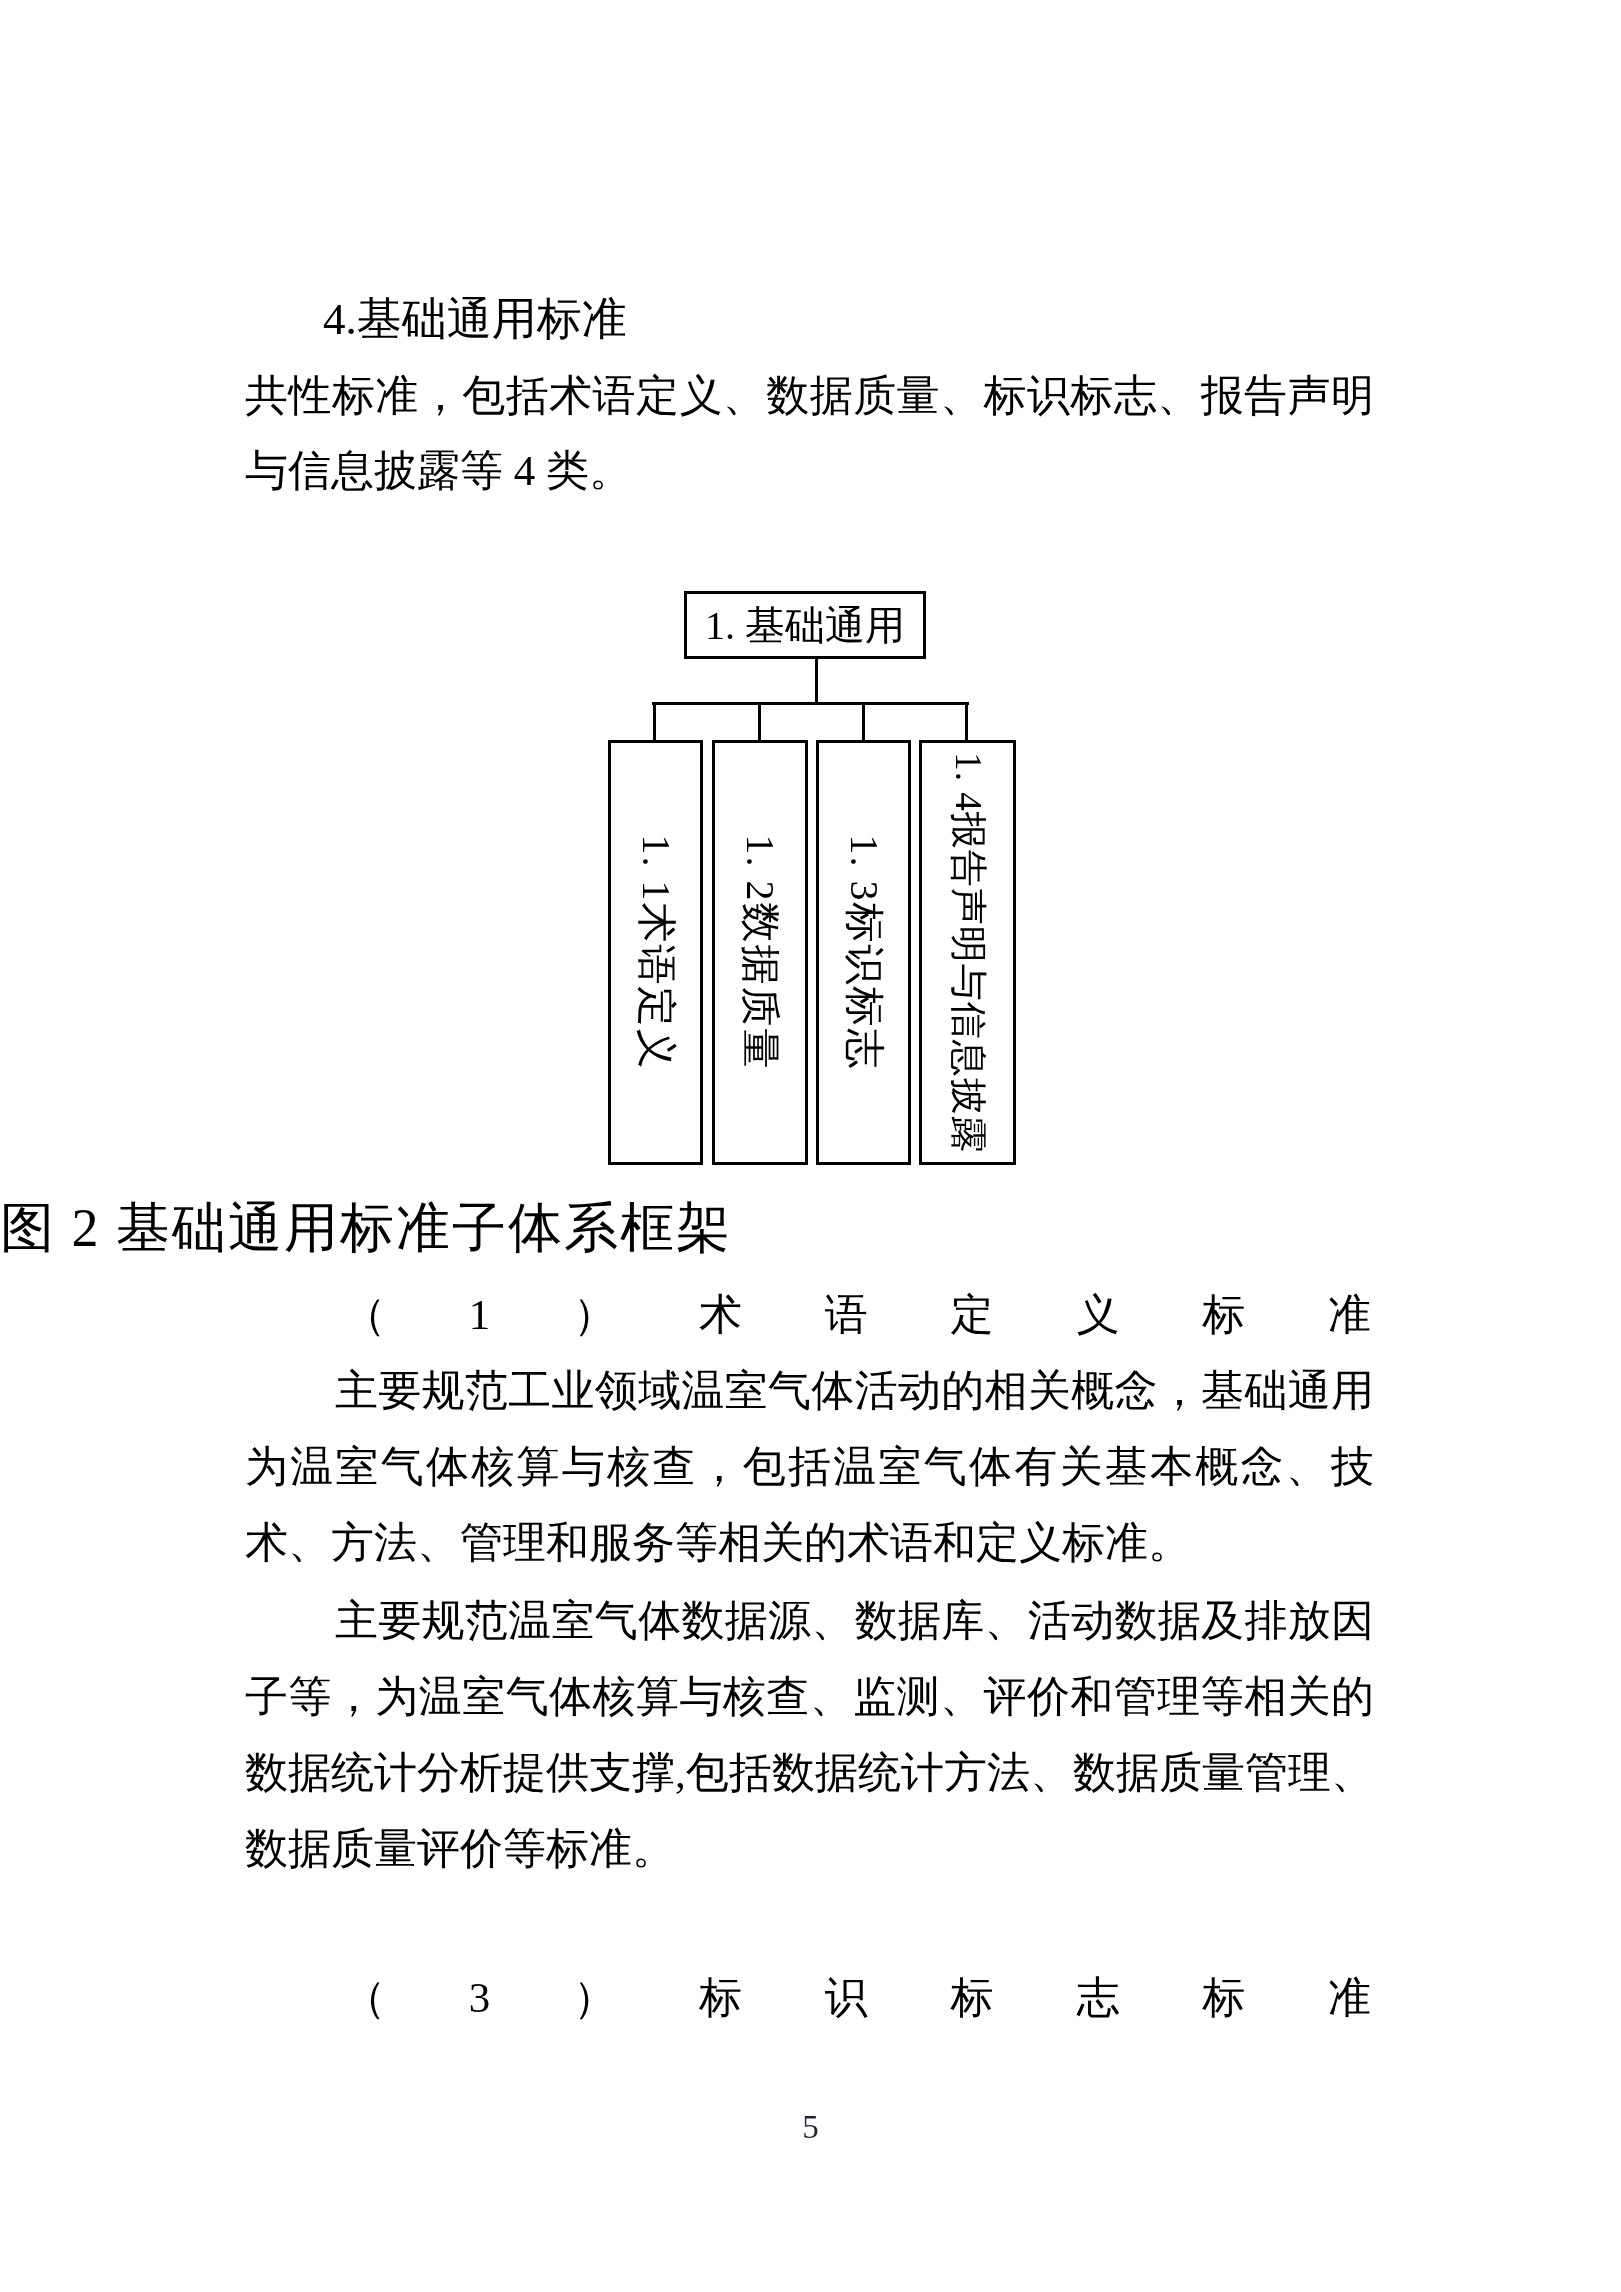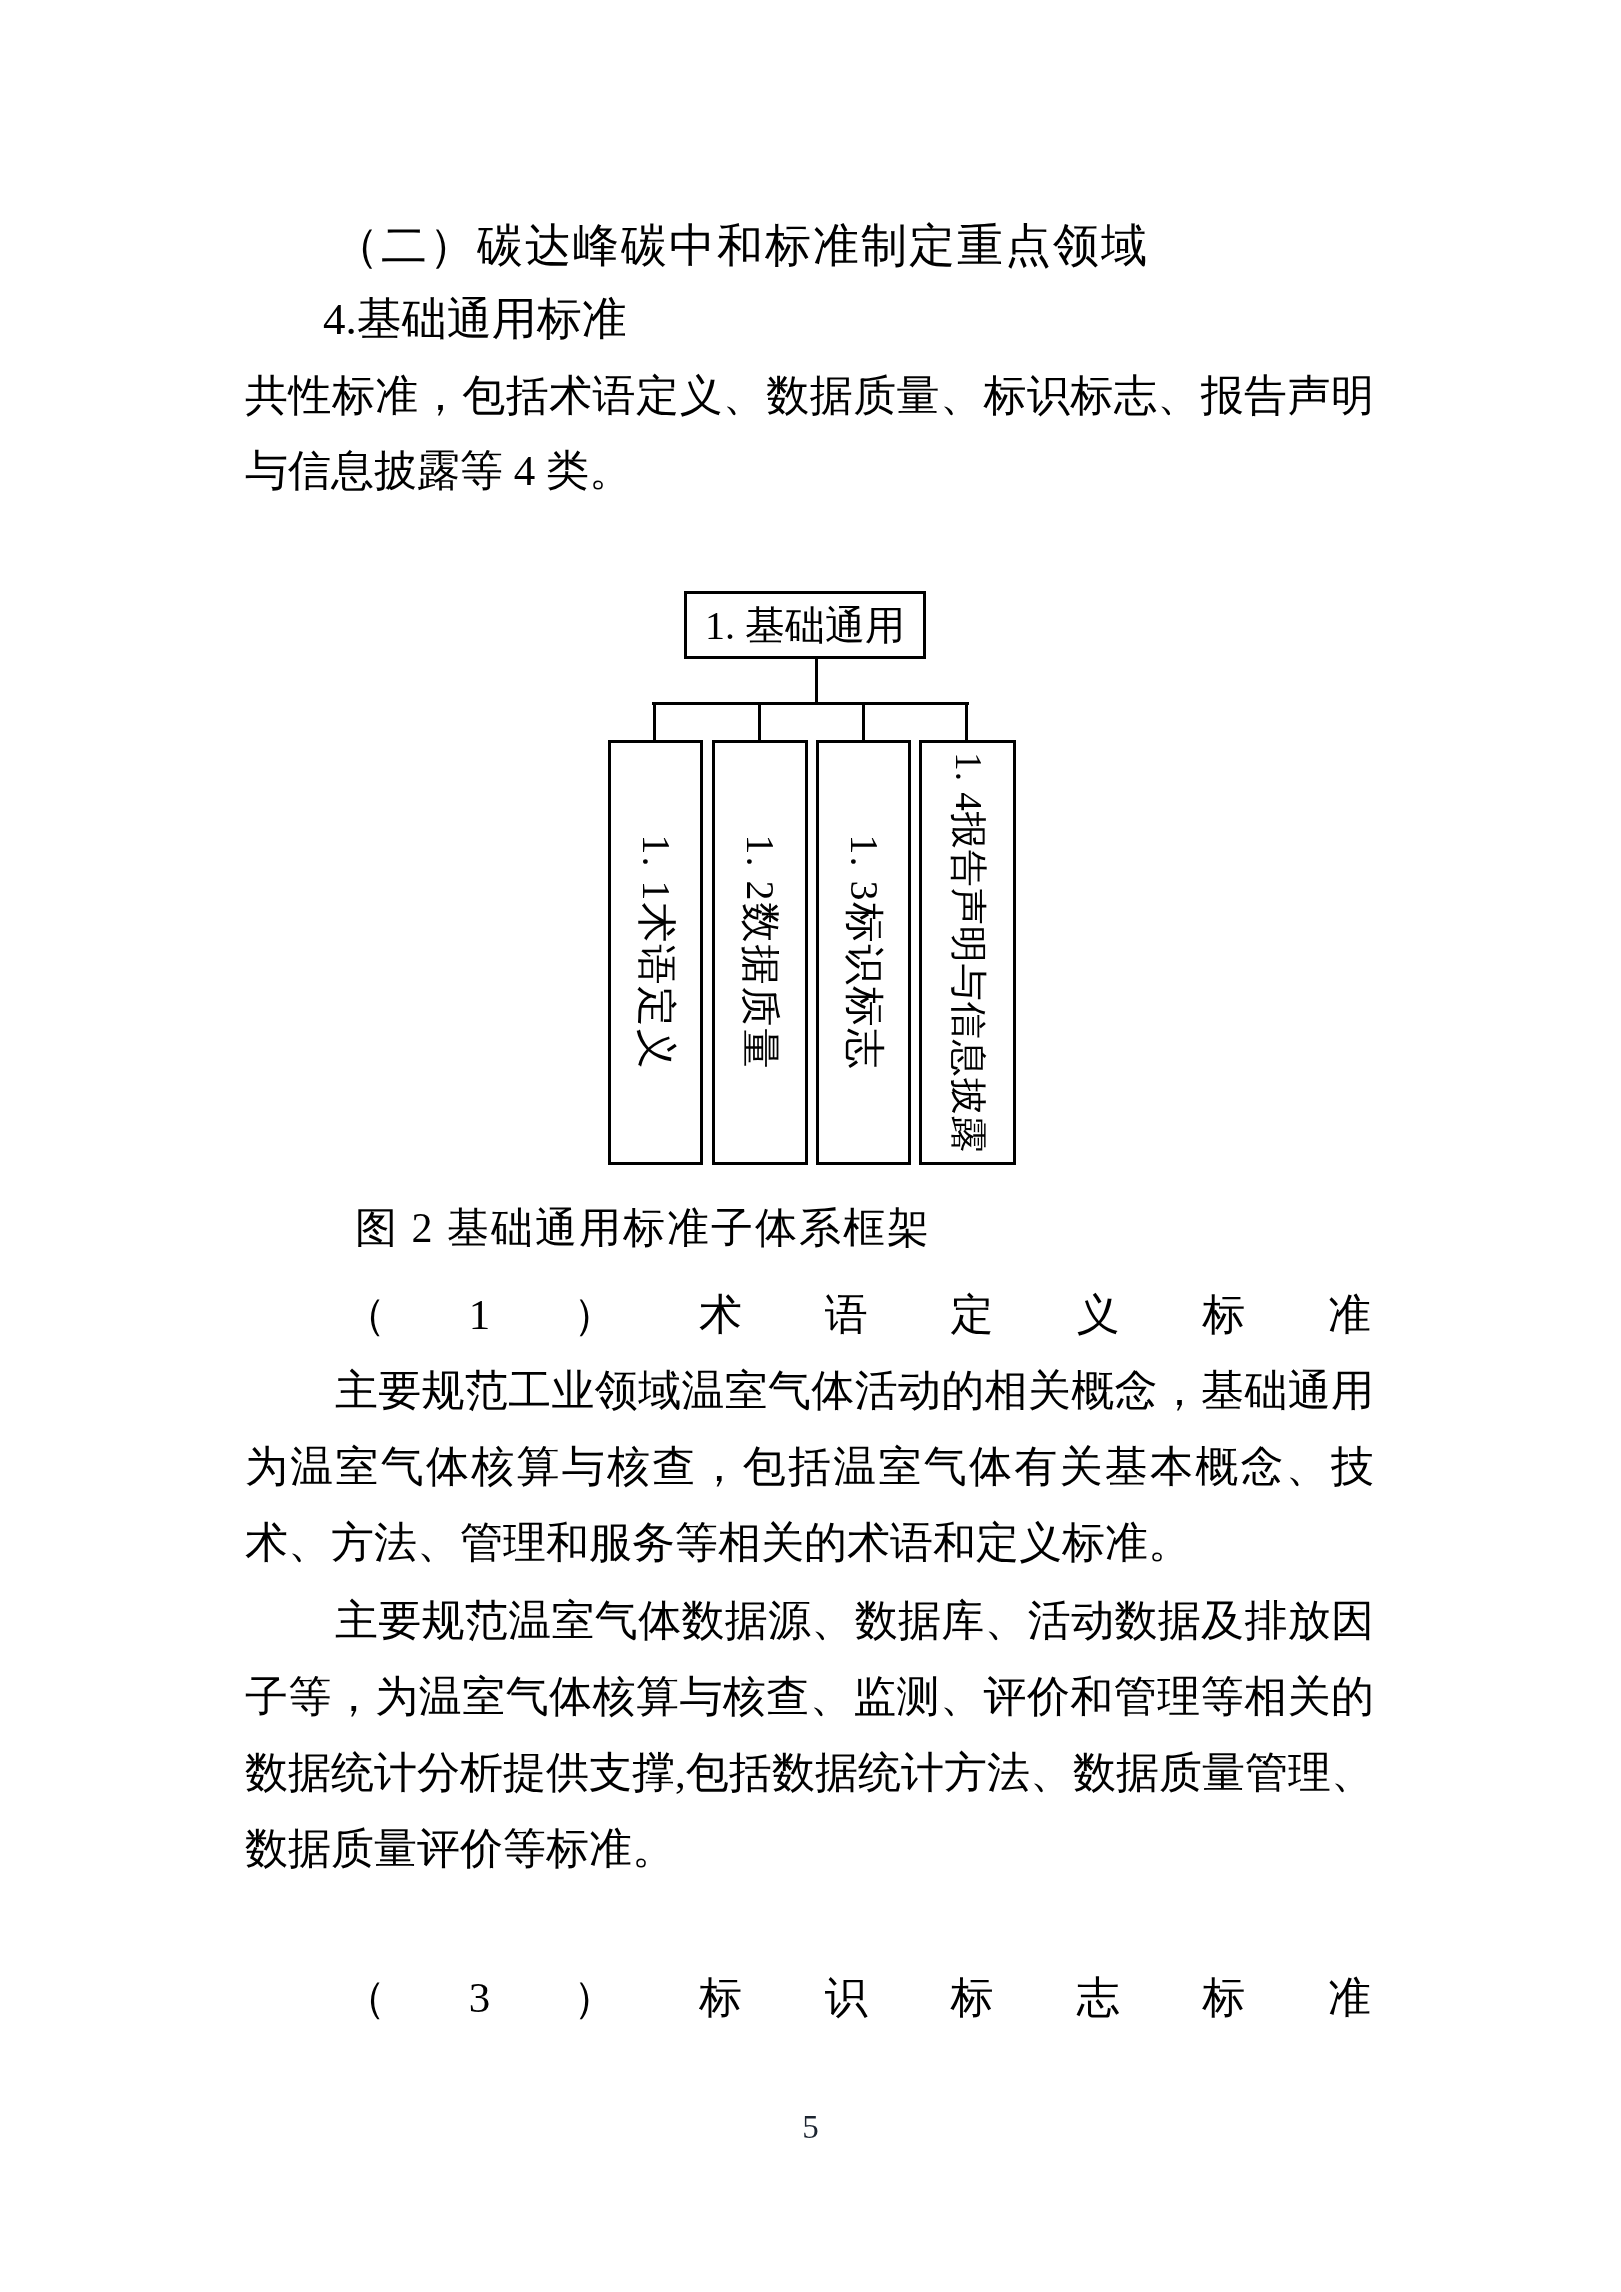--- a/index.html
+++ b/index.html
@@ -83,41 +83,39 @@
     font-size: 40px;
     letter-spacing: 2px;
   }
   .branch-node.b4 .v-label { font-size: 37px; letter-spacing: 1px; }
   .conn { position: absolute; background: #000; }
 
   .figure-caption {
     left: 0;
     top: 1191px;
     width: 1286px;
-    text-align: center;
-    font-size: 42px;
+    font-size: 54px;
     line-height: 75px;
     letter-spacing: 2px;
   }
 
   .page-number {
     left: 0;
     top: 2109px;
     width: 1621px;
     text-align: center;
     font-size: 33px;
     color: #1c2430;
   }
 </style>
 </head>
 <body>
 
 <div class="page">
 
-  <div class="abs main-heading">（二）碳达峰碳中和标准制定重点领域</div>
 
   <div class="abs sub-heading">4.基础通用标准</div>
 
   <div class="abs text-block" style="top:358px;">
     <div class="line">共性标准，包括术语定义、数据质量、标识标志、报告声明</div>
     <div class="line last">与信息披露等 4 类。</div>
   </div>
 
   <div>
     <div class="node root-node">

